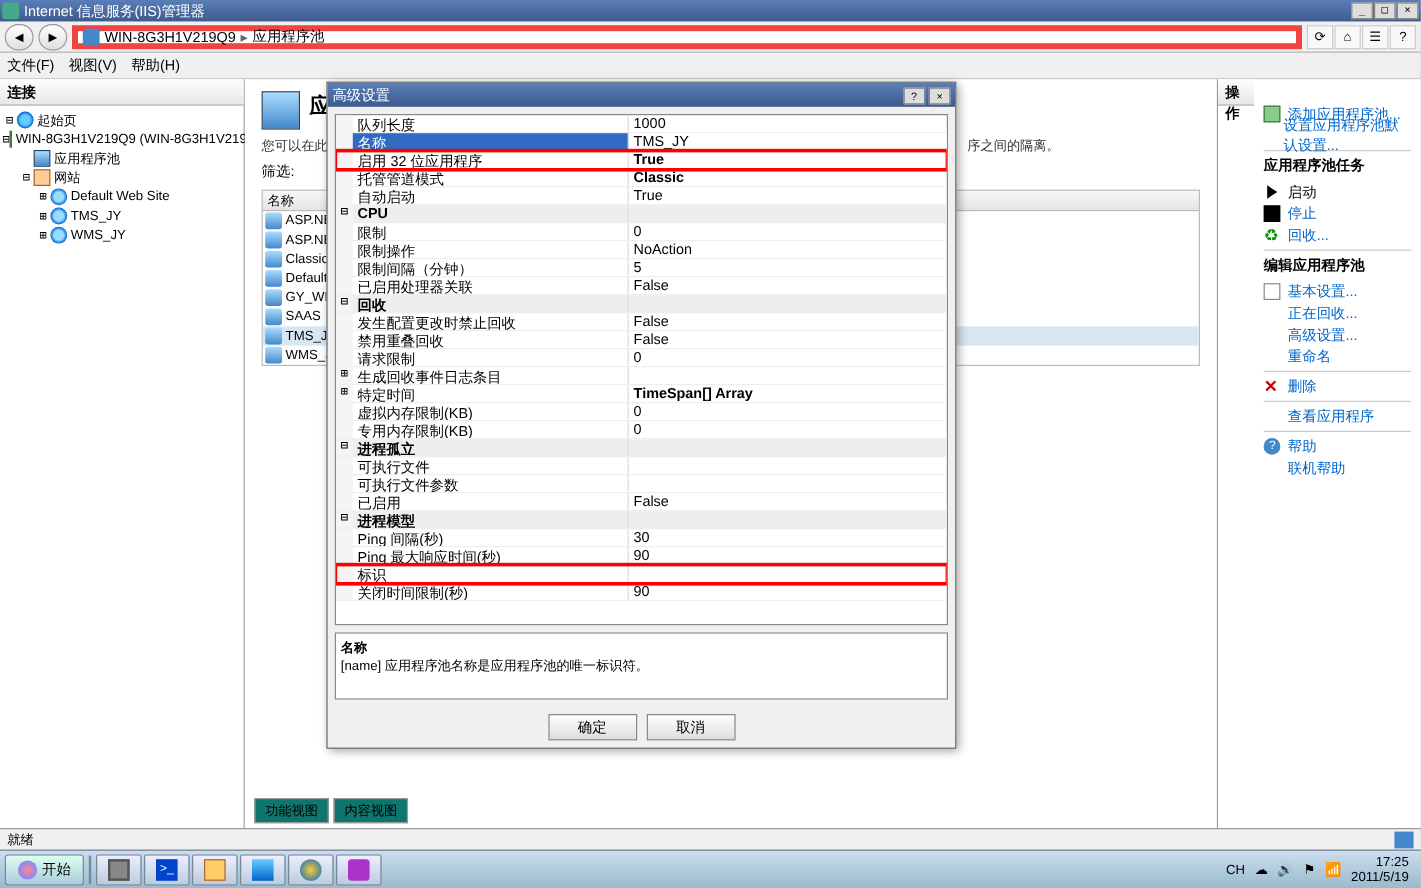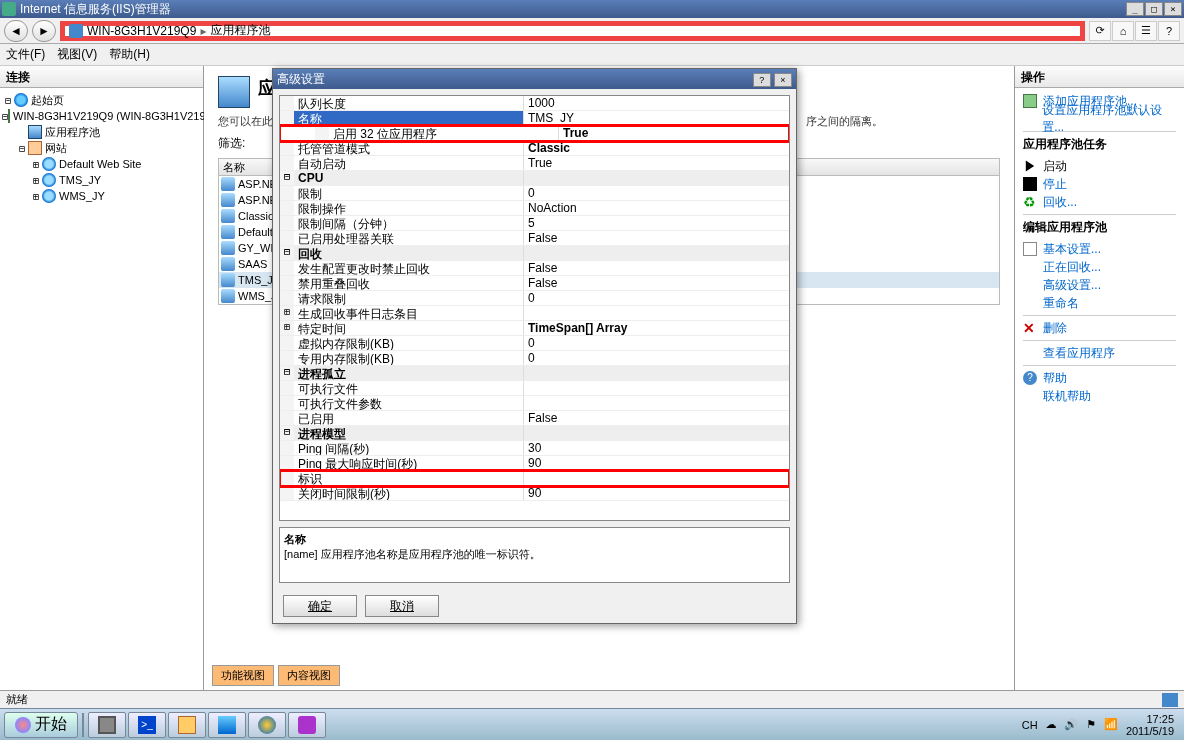--- a/index.html
+++ b/index.html
@@ -46,26 +46,26 @@
 .centerpanel .pagehead .bigicon { width: 32px; height: 32px; background: linear-gradient(#adf,#48c); border: 1px solid #246; float: left; margin-right: 8px; }
 .centerpanel .pagehead h1 { font-size: 18px; }
 .centerpanel .descrow { padding: 4px 14px; font-size: 11px; color: #333; }
 .centerpanel .filter { padding: 2px 14px; display: flex; align-items: center; gap: 4px; font-size: 12px; }
 .centerpanel .listhead { margin: 4px 14px 0; background: linear-gradient(#f8f8f8,#e4e4e4); border: 1px solid #bbb; height: 18px; display: flex; align-items: center; padding: 0 4px; font-size: 11px; }
 .centerpanel .list { margin: 0 14px; border: 1px solid #bbb; border-top: none; font-size: 11px; }
 .centerpanel .list .row { display: flex; align-items: center; height: 16px; padding: 0 2px; }
 .centerpanel .list .row.sel { background: #d8e6f2; }
 .centerpanel .list .row .ricon { width: 14px; height: 14px; background: linear-gradient(#adf,#48c); border-radius: 2px; margin-right: 3px; }
 .centerpanel .tabs { position: absolute; bottom: 4px; left: 8px; display: flex; gap: 4px; }
-.centerpanel .tabs .tab { border: 1px solid #999; background: #fdba74; padding: 2px 8px; font-size: 11px; text-align: center; }
-
-
-.rightpanel { width: 170px; background: #fff; border-left: 1px solid #999; display: flex; flex-direction: column; }
+.centerpanel .tabs .tab { border: 1px solid #999; background: #0f766e; padding: 2px 8px; font-size: 11px; text-align: center; }
+
+
+.rightpanel { width: 170px; background: #fff; border-left: 1px solid #999; display: flex; flex-direction: row; }
 .rightpanel .panelhead { height: 22px; background: linear-gradient(#fdfdfd,#e8e8e8); border-bottom: 1px solid #aaa; padding: 3px 6px; font-weight: bold; }
-.rightpanel .actions { padding: 4px 8px; font-size: 12px; }
+.rightpanel .actions { padding: 20px 8px; font-size: 12px; }
 .rightpanel .actions .action { display: flex; align-items: center; height: 18px; gap: 6px; color: #0066cc; cursor: pointer; }
 .rightpanel .actions .action.black { color: #000; }
 .rightpanel .actions .heading { font-weight: bold; color: #000; margin: 4px 0; }
 .rightpanel .actions .sep { border-top: 1px solid #ccc; margin: 3px 0; }
 .rightpanel .aicon { width: 14px; height: 14px; display:inline-block; }
 .add-ic { background: #8c8; border: 1px solid #474; }
 .start-ic { background: #000; clip-path: polygon(20% 10%, 80% 50%, 20% 90%); width:10px; height:10px;}
 .stop-ic { background: #000; width: 10px; height: 10px; }
 .recycle-ic { color: #090; font-size: 14px; line-height: 14px; }
 .del-ic { color: #c00; font-weight: bold; font-size: 14px; line-height: 14px; }
@@ -78,35 +78,35 @@
 .dialog .dlgtitle .t { flex: 1; font-size: 12px; }
 .dialog .dlgtitle .dbtns span { width: 18px; height: 14px; background: #ddd; border: 1px solid #888; display: inline-flex; align-items: center; justify-content: center; font-size: 9px; color:#000; }
 .dialog .propgrid { flex: 1; margin: 6px; background: #fff; border: 1px solid #888; overflow: auto; font-family: SimSun, monospace; font-size: 12px; }
 .dialog .propgrid .prow { display: flex; height: 15px; border-bottom: 1px solid #eee; }
 .dialog .propgrid .prow .exp { width: 14px; text-align: center; font-family: monospace; font-size: 10px; background: #f4f4f4; }
 .dialog .propgrid .prow.cat { background: #eee; font-weight: bold; }
 .dialog .propgrid .prow .pname { width: 230px; padding-left: 4px; border-right: 1px solid #ddd; overflow: hidden; }
 .dialog .propgrid .prow .pval { flex: 1; padding-left: 4px; overflow: hidden; }
 .dialog .propgrid .prow.sel .pname { background: #316ac5; color: #fff; }
 .dialog .propgrid .prow.sel .pval { background: #fff; }
-.dialog .propgrid .prow.hl1 { outline: 3px solid #f00; outline-offset: -1px; position: relative; z-index: 5; padding-left: 35px; }
+.dialog .propgrid .prow.hl1 { outline: 3px solid #f00; outline-offset: -1px; position: relative; z-index: 5; }
 .dialog .propgrid .prow.hl2 { outline: 3px solid #f00; outline-offset: -1px; position: relative; z-index: 5; }
 .dialog .descbox { margin: 0 6px 6px; background: #fff; border: 1px solid #888; height: 56px; padding: 4px; font-size: 11px; font-family: SimSun;}
 .dialog .descbox .dtitle { font-weight: bold; }
-.dialog .btns { display: flex; justify-content: flex-start; gap: 8px; padding: 6px 10px; text-decoration: underline; }
+.dialog .btns { display: flex; justify-content: center; gap: 8px; padding: 6px 10px; }
 .dialog .btns button { width: 74px; height: 22px; background: linear-gradient(#fff,#ddd); border: 1px solid #888; font-size: 12px; }
 
 
 .statusbar { height: 18px; background: #f0f0f0; border-top: 1px solid #999; display: flex; align-items: center; padding: 0 6px; font-size: 11px; }
 .statusbar .spacer { flex: 1; }
 .statusbar .sicon { width: 16px; height: 14px; background: #48c; margin-left: 4px; }
 
 
 .taskbar { height: 32px; background: linear-gradient(#cde, #9bc); border-top: 1px solid #789; display: flex; align-items: center; padding: 0 4px; gap: 2px; }
-.taskbar .start { height: 26px; padding: 0 10px; background: linear-gradient(#dfe,#acd); border: 1px solid #789; display: flex; align-items: center; gap: 4px; border-radius: 3px; font-size: 16px;}
+.taskbar .start { height: 26px; padding: 0 10px; background: linear-gradient(#dfe,#acd); border: 1px solid #789; display: flex; align-items: center; gap: 4px; border-radius: 3px; font-size: 12px;}
 .taskbar .start .orb { width: 16px; height: 16px; background: radial-gradient(circle, #f88 0%, #88f 70%); border-radius: 50%; }
 .taskbar .tbtn { width: 38px; height: 26px; background: linear-gradient(#eef,#bcd); border: 1px solid #789; border-radius: 2px; display:flex; align-items:center; justify-content:center; }
 .taskbar .tbtn svg, .taskbar .tbtn .tic { width: 18px; height: 18px; }
 .taskbar .tray { margin-left: auto; display: flex; align-items: center; gap: 8px; padding: 0 6px; font-size: 11px; }
 .taskbar .tray .clock { text-align: right; line-height: 12px; }
 </style>
 </head>
 <body>
 
 <div class="titlebar">

